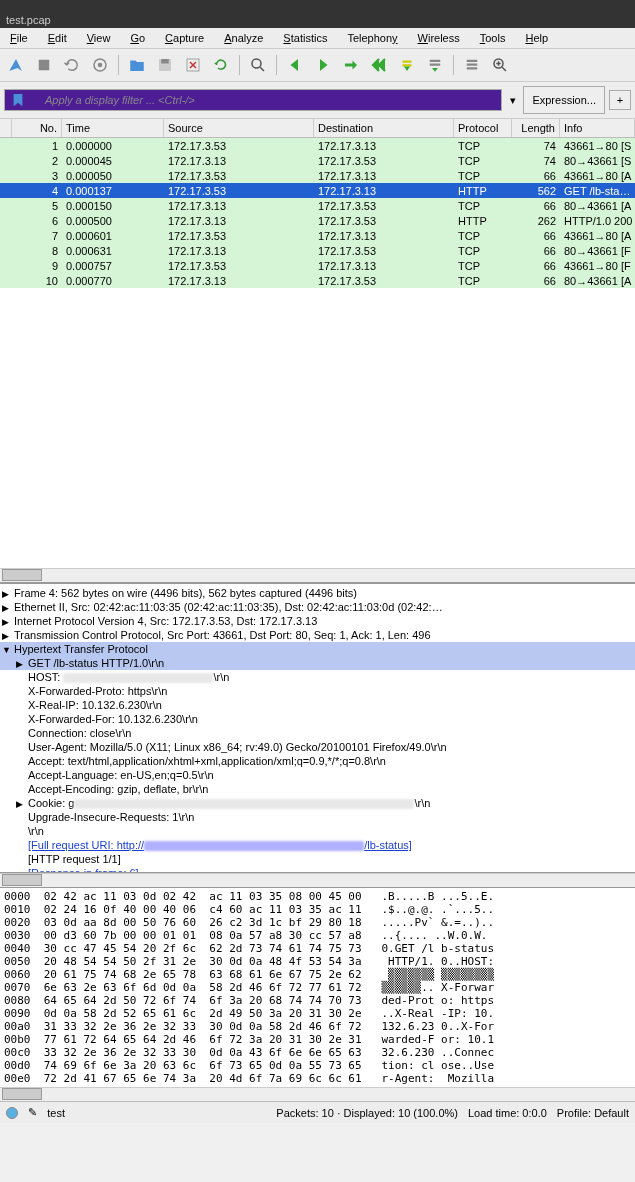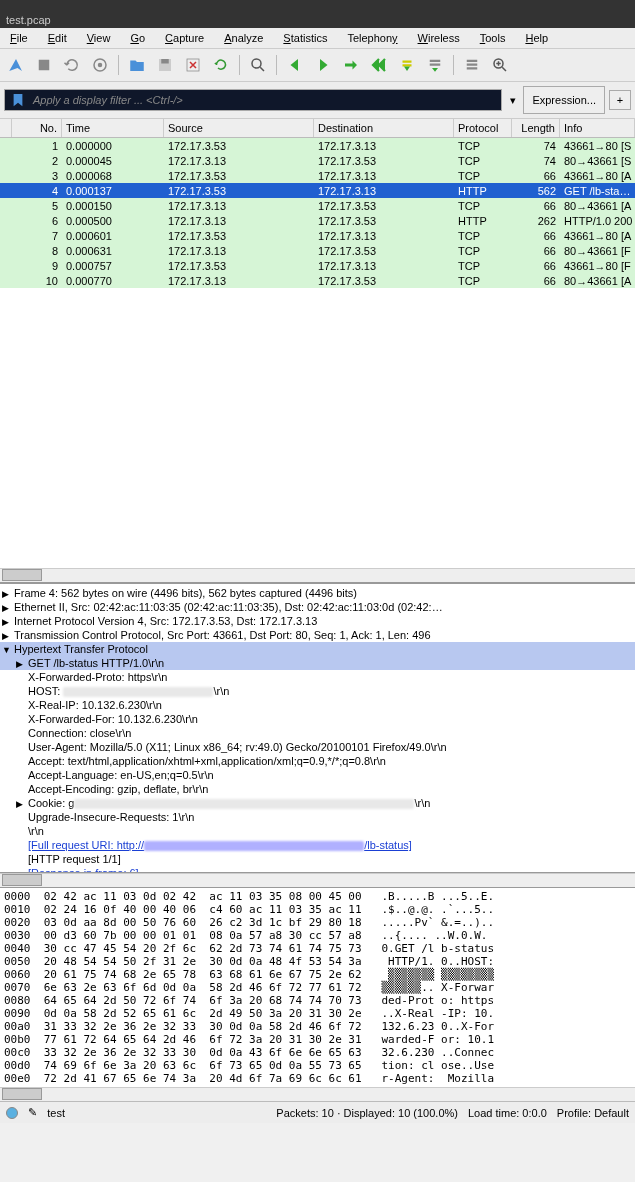--- a/index.html
+++ b/index.html
@@ -6,21 +6,21 @@
 body { width: 635px; height: 1182px; background: #f0f0f0; display: flex; flex-direction: column; overflow: hidden; font-size: 11px; }
 .titlebar { background: #333; color: #ccc; padding: 14px 6px; font-size: 11px; height: 16px; }
 .menubar { background: #ededed; display: flex; gap: 8px; padding: 2px 4px; border-bottom: 1px solid #ccc; }
 .menubar span { padding: 2px 6px; cursor: default; }
 .menubar span u { text-decoration: underline; }
 .toolbar { background: #ededed; display: flex; gap: 4px; padding: 4px; border-bottom: 1px solid #ccc; align-items: center; }
 .tool-btn { width: 24px; height: 24px; display: flex; align-items: center; justify-content: center; border: 1px solid transparent; }
 .tool-btn svg { width: 18px; height: 18px; }
 .tool-sep { width: 1px; height: 20px; background: #bbb; margin: 0 2px; }
 .filterbar { background: #ededed; display: flex; gap: 4px; padding: 4px; border-bottom: 1px solid #ccc; align-items: center; }
-.filter-input { flex: 1; padding: 3px 6px; border: 1px solid #aaa; background: #0f172a; font-size: 11px; color: #888; font-style: italic; display:flex; align-items:center; gap:8px;}
+.filter-input { flex: 1; padding: 3px 6px; border: 1px solid #aaa; background: #4c1d95; font-size: 11px; color: #888; font-style: italic; display:flex; align-items:center; gap:20px;}
 .filter-icon { width:14px; height:14px; }
 .expr-btn { padding: 7px 8px; border: 1px solid #aaa; background: #eee; font-size: 11px; }
 .plus-btn { width: 22px; padding: 3px 0; text-align:center; border: 1px solid #aaa; background: #eee; font-size: 11px; }
 .packet-list { background: #fff; flex: 0 0 auto; overflow: hidden; border-bottom: 1px solid #999; }
 .plist-header { display: flex; background: #eee; border-bottom: 1px solid #bbb; font-size: 11px; }
 .plist-header div { padding: 3px 4px; border-right: 1px solid #ccc; white-space: nowrap; overflow: hidden; }
 .plist-body { font-family: 'DejaVu Sans Mono', monospace; font-size: 11px; }
 .plist-row { display: flex; height: 15px; align-items: center; }
 .plist-row div { padding: 0 4px; white-space: nowrap; overflow: hidden; }
 .c-no { width: 50px; text-align: right; }
@@ -213,21 +213,21 @@
         <div class="c-time">0.000045</div>
         <div class="c-src">172.17.3.13</div>
         <div class="c-dst">172.17.3.53</div>
         <div class="c-proto">TCP</div>
         <div class="c-len">74</div>
         <div class="c-info">80→43661 [S</div>
       </div>
       <div class="plist-row row-green">
         <div class="arrow-col"></div>
         <div class="c-no">3</div>
-        <div class="c-time">0.000068</div>
+        <div class="c-time">0.000050</div>
         <div class="c-src">172.17.3.53</div>
         <div class="c-dst">172.17.3.13</div>
         <div class="c-proto">TCP</div>
         <div class="c-len">66</div>
         <div class="c-info">43661→80 [A</div>
       </div>
       <div class="plist-row row-sel">
         <div class="arrow-col"></div>
         <div class="c-no">4</div>
         <div class="c-time">0.000137</div>
@@ -304,22 +304,22 @@
     </div>
 </div>
 
 <div class="details">
   <div class="dline"><span class="tri">▶</span><span>Frame 4: 562 bytes on wire (4496 bits), 562 bytes captured (4496 bits)</span></div>
   <div class="dline"><span class="tri">▶</span><span>Ethernet II, Src: 02:42:ac:11:03:35 (02:42:ac:11:03:35), Dst: 02:42:ac:11:03:0d (02:42:…</span></div>
   <div class="dline"><span class="tri">▶</span><span>Internet Protocol Version 4, Src: 172.17.3.53, Dst: 172.17.3.13</span></div>
   <div class="dline"><span class="tri">▶</span><span>Transmission Control Protocol, Src Port: 43661, Dst Port: 80, Seq: 1, Ack: 1, Len: 496</span></div>
   <div class="dline hl-line"><span class="tri">▼</span><span>Hypertext Transfer Protocol</span></div>
   <div class="dline ind1 hl-line"><span class="tri">▶</span><span>GET /lb-status HTTP/1.0\r\n</span></div>
+  <div class="dline ind1"><span>HOST: </span><span class="redact" style="width:150px;"></span>\r\n</div>
   <div class="dline ind1">X-Forwarded-Proto: https\r\n</div>
-  <div class="dline ind1"><span>HOST: </span><span class="redact" style="width:150px;"></span>\r\n</div>
   <div class="dline ind1">X-Real-IP: 10.132.6.230\r\n</div>
   <div class="dline ind1">X-Forwarded-For: 10.132.6.230\r\n</div>
   <div class="dline ind1">Connection: close\r\n</div>
   <div class="dline ind1">User-Agent: Mozilla/5.0 (X11; Linux x86_64; rv:49.0) Gecko/20100101 Firefox/49.0\r\n</div>
   <div class="dline ind1">Accept: text/html,application/xhtml+xml,application/xml;q=0.9,*/*;q=0.8\r\n</div>
   <div class="dline ind1">Accept-Language: en-US,en;q=0.5\r\n</div>
   <div class="dline ind1">Accept-Encoding: gzip, deflate, br\r\n</div>
   <div class="dline ind1"><span class="tri">▶</span><span>Cookie: g</span><span class="redact" style="width:340px;"></span>\r\n</div>
   <div class="dline ind1">Upgrade-Insecure-Requests: 1\r\n</div>
   <div class="dline ind1">\r\n</div>

